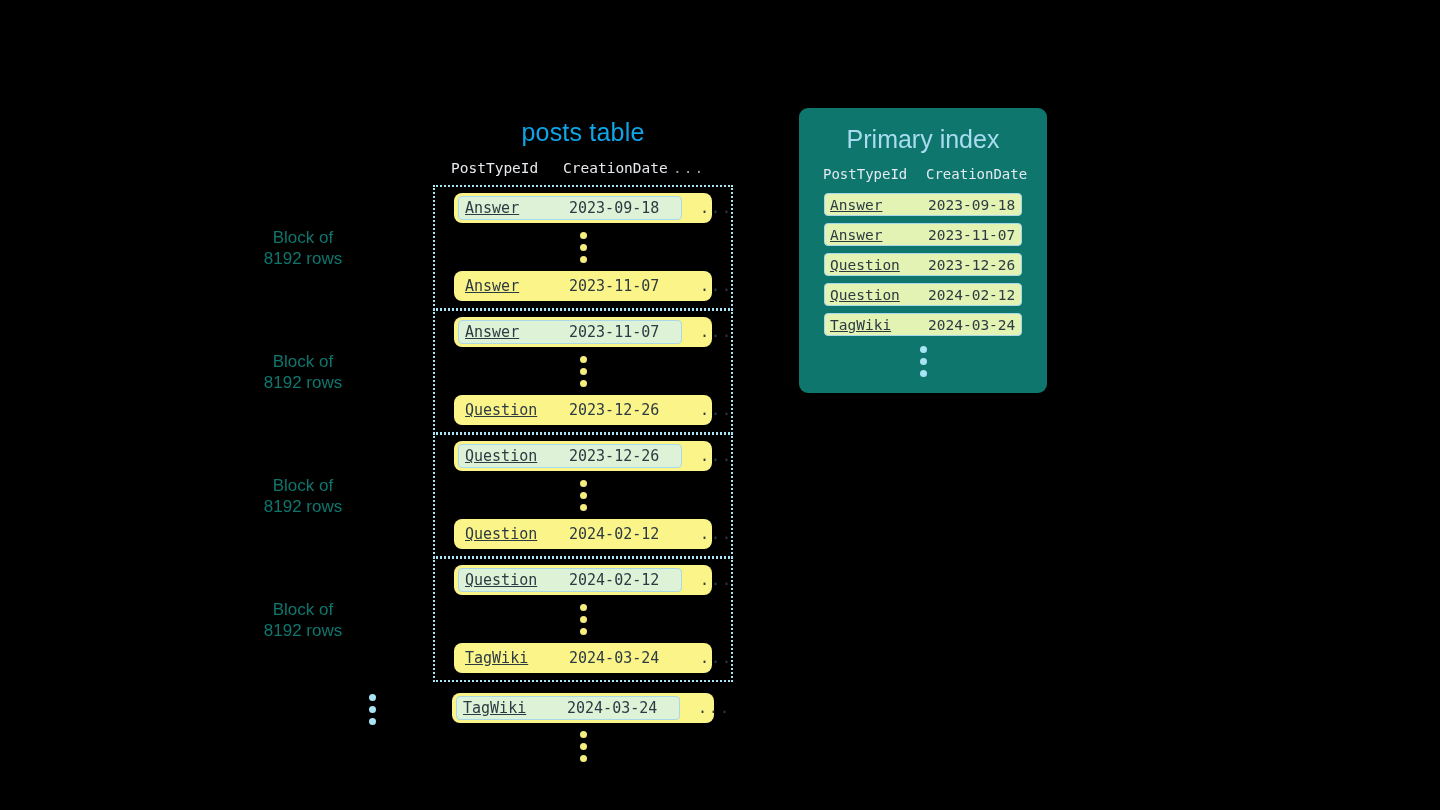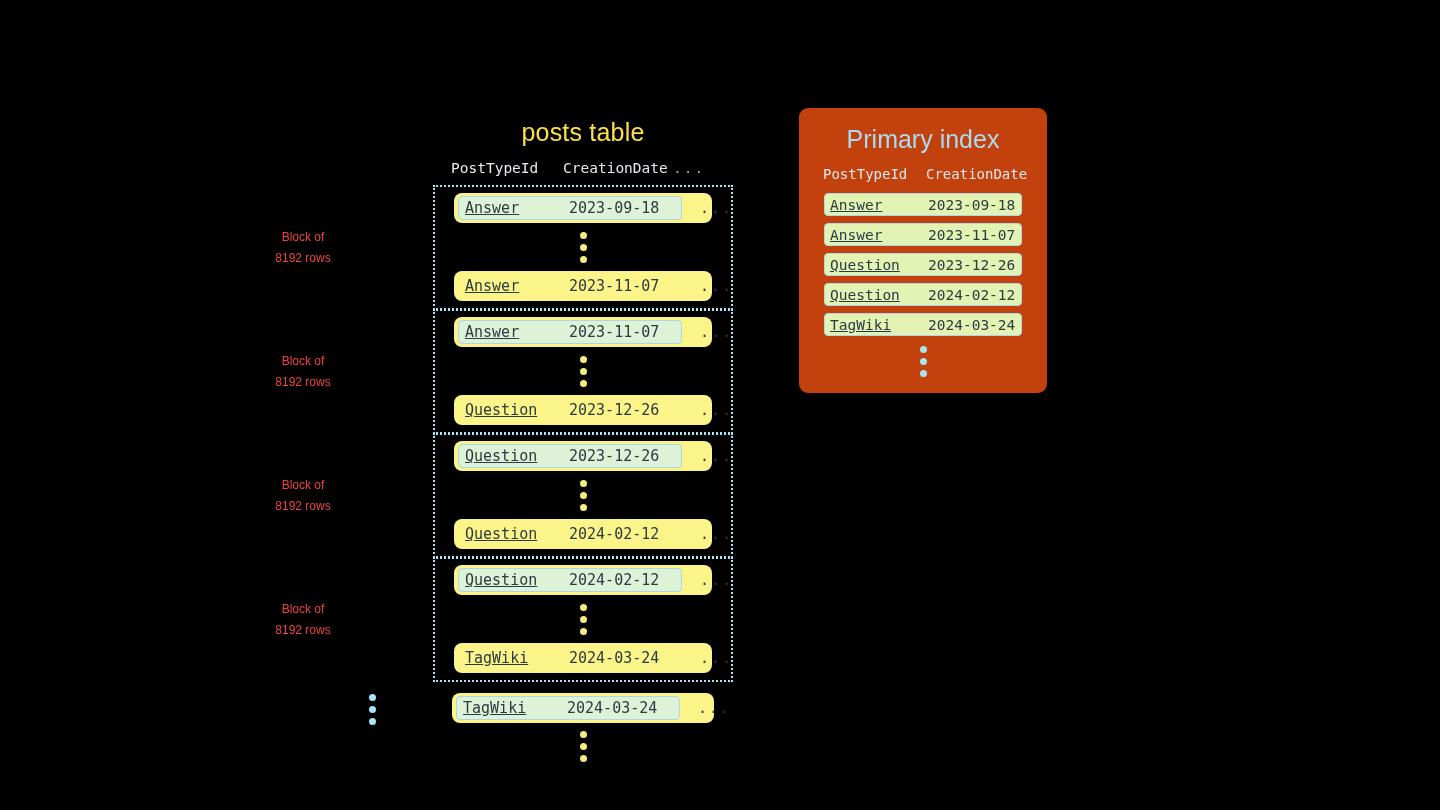--- a/index.html
+++ b/index.html
@@ -15,21 +15,21 @@
 
   
   #posts-table {
     position: absolute;
     left: 433px;
     top: 118px;
     width: 300px;
   }
 
   .table-title {
-    color: #fde047;
+    color: #0ea5e9;
     font-size: 25px;
     font-weight: 400;
     text-align: center;
     letter-spacing: 0.2px;
     margin-bottom: 13px;
   }
 
   .col-headers {
     display: flex;
     align-items: baseline;
@@ -115,40 +115,40 @@
 
   
   .block-label {
     position: absolute;
     right: 100%;
     top: 50%;
     transform: translateY(-50%);
     width: 150px;
     margin-right: 57px;
     text-align: center;
-    color: #ef4444;
-    font-size: 12px;
+    color: #0f766e;
+    font-size: 17px;
     line-height: 21px;
     font-family: "Liberation Sans", sans-serif;
   }
 
   
   #left-dots {
     position: absolute;
     left: 369px;
     top: 685px;
   }
 
   
   #primary-index {
     position: absolute;
     left: 799px;
     top: 108px;
     width: 248px;
-    background: #c2410c;
+    background: #0f766e;
     border-radius: 9px;
     padding: 17px 0 16px 0;
   }
 
   .index-title {
     color: #a9dcf0;
     font-size: 25px;
     font-weight: 400;
     text-align: center;
     margin-bottom: 12px;

